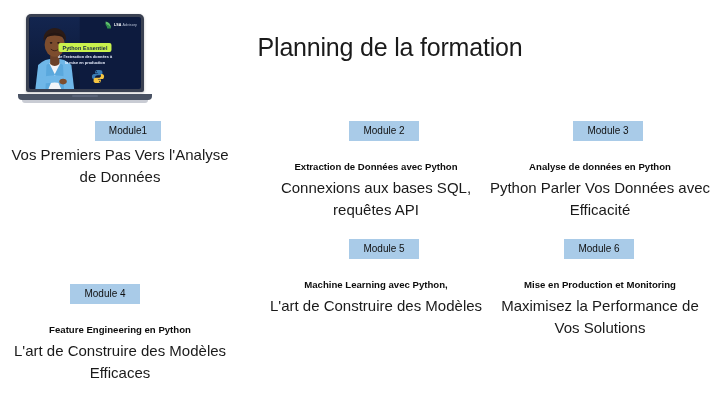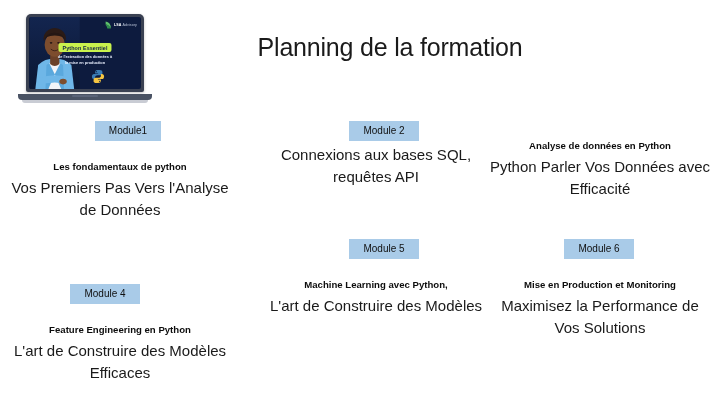--- a/index.html
+++ b/index.html
@@ -283,32 +283,35 @@
   <div class="title">Planning de la formation</div>
 
   <div class="modules">
 
     <div class="row">
 
       <div class="module col0">
         <div class="badge-wrap">
           <span class="badge">Module1</span>
         </div>
-        <div class="mod-title">Les fondamentaux de python</div>
         <div class="mod-desc">Vos Premiers Pas Vers l'Analyse de Données</div>
       </div>
 
       <div class="module col1">
         <div class="badge-wrap">
           <span class="badge">Module 2</span>
         </div>
+        <div class="mod-title">Extraction de Données avec Python</div>
         <div class="mod-desc">Connexions aux bases SQL, requêtes API</div>
       </div>
 
       <div class="module col2">
+        <div class="badge-wrap">
+          <span class="badge">Module 3</span>
+        </div>
         <div class="mod-title">Analyse de données en Python</div>
         <div class="mod-desc">Python Parler Vos Données avec Efficacité</div>
       </div>
 
     </div>
 
     <div class="row">
 
       <div class="module col0 shift-left">
         <div class="badge-wrap">

